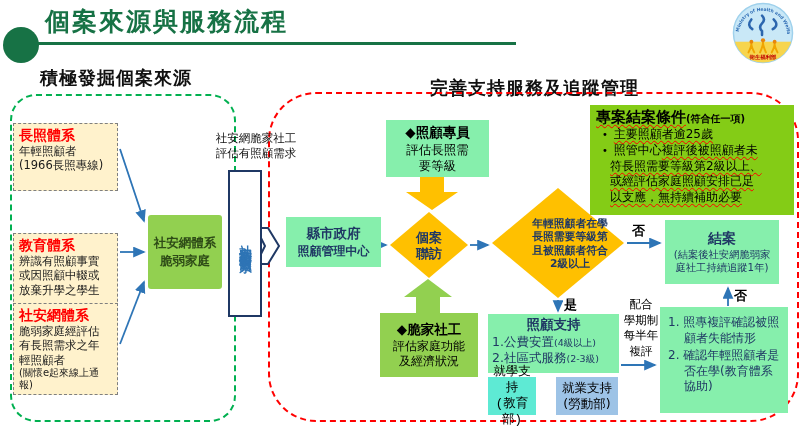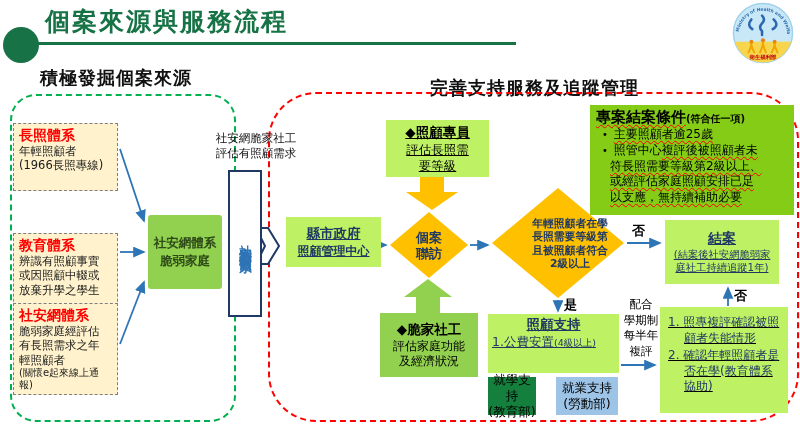--- a/index.html
+++ b/index.html
@@ -19,21 +19,21 @@
   .src-title{color:#FF0000;font-weight:bold;font-size:14px;line-height:1.2;}
   .src-line{font-size:11.5px;color:#1a1a1a;line-height:1.25;}
   .src-note{font-size:10px;color:#1a1a1a;line-height:1.2;}
   .hub{left:148px;top:215px;width:74px;height:74px;background:#92D050;border-radius:3px;
        display:flex;flex-direction:column;justify-content:center;align-items:center;
        font-size:12.5px;font-weight:bold;color:#2E4B17;line-height:1.45;}
   .bridge-note{left:200px;top:131px;width:112px;text-align:center;font-size:11.5px;color:#111;line-height:1.3;z-index:4;}
   .vbar{left:228px;top:170px;width:34px;height:147px;background:#fff;border:2.4px solid #1F3864;box-sizing:border-box;
         display:flex;justify-content:center;align-items:center;z-index:3;}
   .vbar span{writing-mode:vertical-rl;text-orientation:upright;font-size:12.5px;font-weight:bold;color:#2E74B5;letter-spacing:2px;}
-  .node{background:#bef264;box-sizing:border-box;z-index:2;text-decoration:underline;}
+  .node{background:#86efac;box-sizing:border-box;z-index:2;}
   .flex-c{display:flex;flex-direction:column;justify-content:center;align-items:center;text-align:center;}
   .navy{color:#1F3864;}
   .gov{left:278px;top:217px;width:95px;height:50px;margin-left:8px;}
   .gov .l1{font-size:13.5px;font-weight:bold;}
   .gov .l2{font-size:12px;font-weight:bold;}
   .spec{left:386px;top:120px;width:103px;height:57px;}
   .spec .t{font-size:13.5px;font-weight:bold;color:#000;}
   .spec .l{font-size:12.5px;color:#000;line-height:1.25;}
   .d1-label{left:399px;top:230px;width:60px;text-align:center;font-size:13px;font-weight:bold;color:#1F3864;line-height:1.2;z-index:2;}
   .d2-label{left:508px;top:217px;width:124px;text-align:center;font-size:10.8px;font-weight:bold;color:#1F3864;line-height:1.25;z-index:2;}
@@ -45,21 +45,21 @@
   .wavy{text-decoration:underline;text-decoration-style:wavy;text-decoration-color:#FF0000;
         text-decoration-thickness:1px;text-underline-offset:2px;}
   .closure{left:665px;top:220px;width:114px;height:64px;}
   .closure .t{font-size:14px;font-weight:bold;}
   .closure .n{font-size:10.3px;line-height:1.25;}
   .support{left:488px;top:314px;width:131px;height:59px;padding:2px 4px;}
   .support .t{text-align:center;font-size:13.5px;font-weight:bold;}
   .support .i{font-size:12.5px;line-height:1.3;}
   .support .note{font-size:9.5px;}
   .small-box{top:377px;height:38px;z-index:2;}
-  .school{left:488px;width:48px;background:#15803d;}
+  .school{left:488px;width:48px;background:#5eead4;font-family:Liberation Mono, monospace;}
   .work{left:556px;width:62px;background:#9DC3E6;}
   .small-box .l{font-size:12.5px;color:#000;line-height:1.3;}
   .review-note{left:618px;top:297px;width:46px;text-align:center;font-size:11.5px;color:#000;line-height:1.35;z-index:2;}
   .recheck{left:660px;top:307px;width:128px;height:106px;padding:8px 6px 4px 8px;}
   .recheck .item{font-size:12px;color:#1F3864;line-height:1.3;padding-left:16px;text-indent:-16px;margin-bottom:2px;}
   .fragile{left:380px;top:313px;width:98px;height:64px;background:#92D050;z-index:2;}
   .fragile .t{font-size:13.5px;font-weight:bold;color:#000;}
   .fragile .l{font-size:12px;color:#000;line-height:1.25;}
   .lbl{font-size:13px;color:#000;font-weight:bold;z-index:3;}
   svg.layer{position:absolute;left:0;top:0;z-index:1;}
@@ -207,20 +207,23 @@
 
   <div class="abs lbl" style="left:632px;top:222px;">否</div>
   <div class="abs lbl" style="left:564px;top:296px;">是</div>
   <div class="abs lbl" style="left:734px;top:287px;">否</div>
 
   <div class="abs node navy support">
     <div class="t">照顧支持</div>
     <div class="i">
       <span>1.公費安置</span><span class="note">(4級以上)</span>
     </div>
+    <div class="i">
+      <span>2.社區式服務</span><span class="note">(2-3級)</span>
+    </div>
   </div>
 
   <div class="abs flex-c small-box school">
     <div class="l">就學支持</div>
     <div class="l">(教育部)</div>
   </div>
   <div class="abs flex-c small-box work">
     <div class="l">就業支持</div>
     <div class="l">(勞動部)</div>
   </div>

